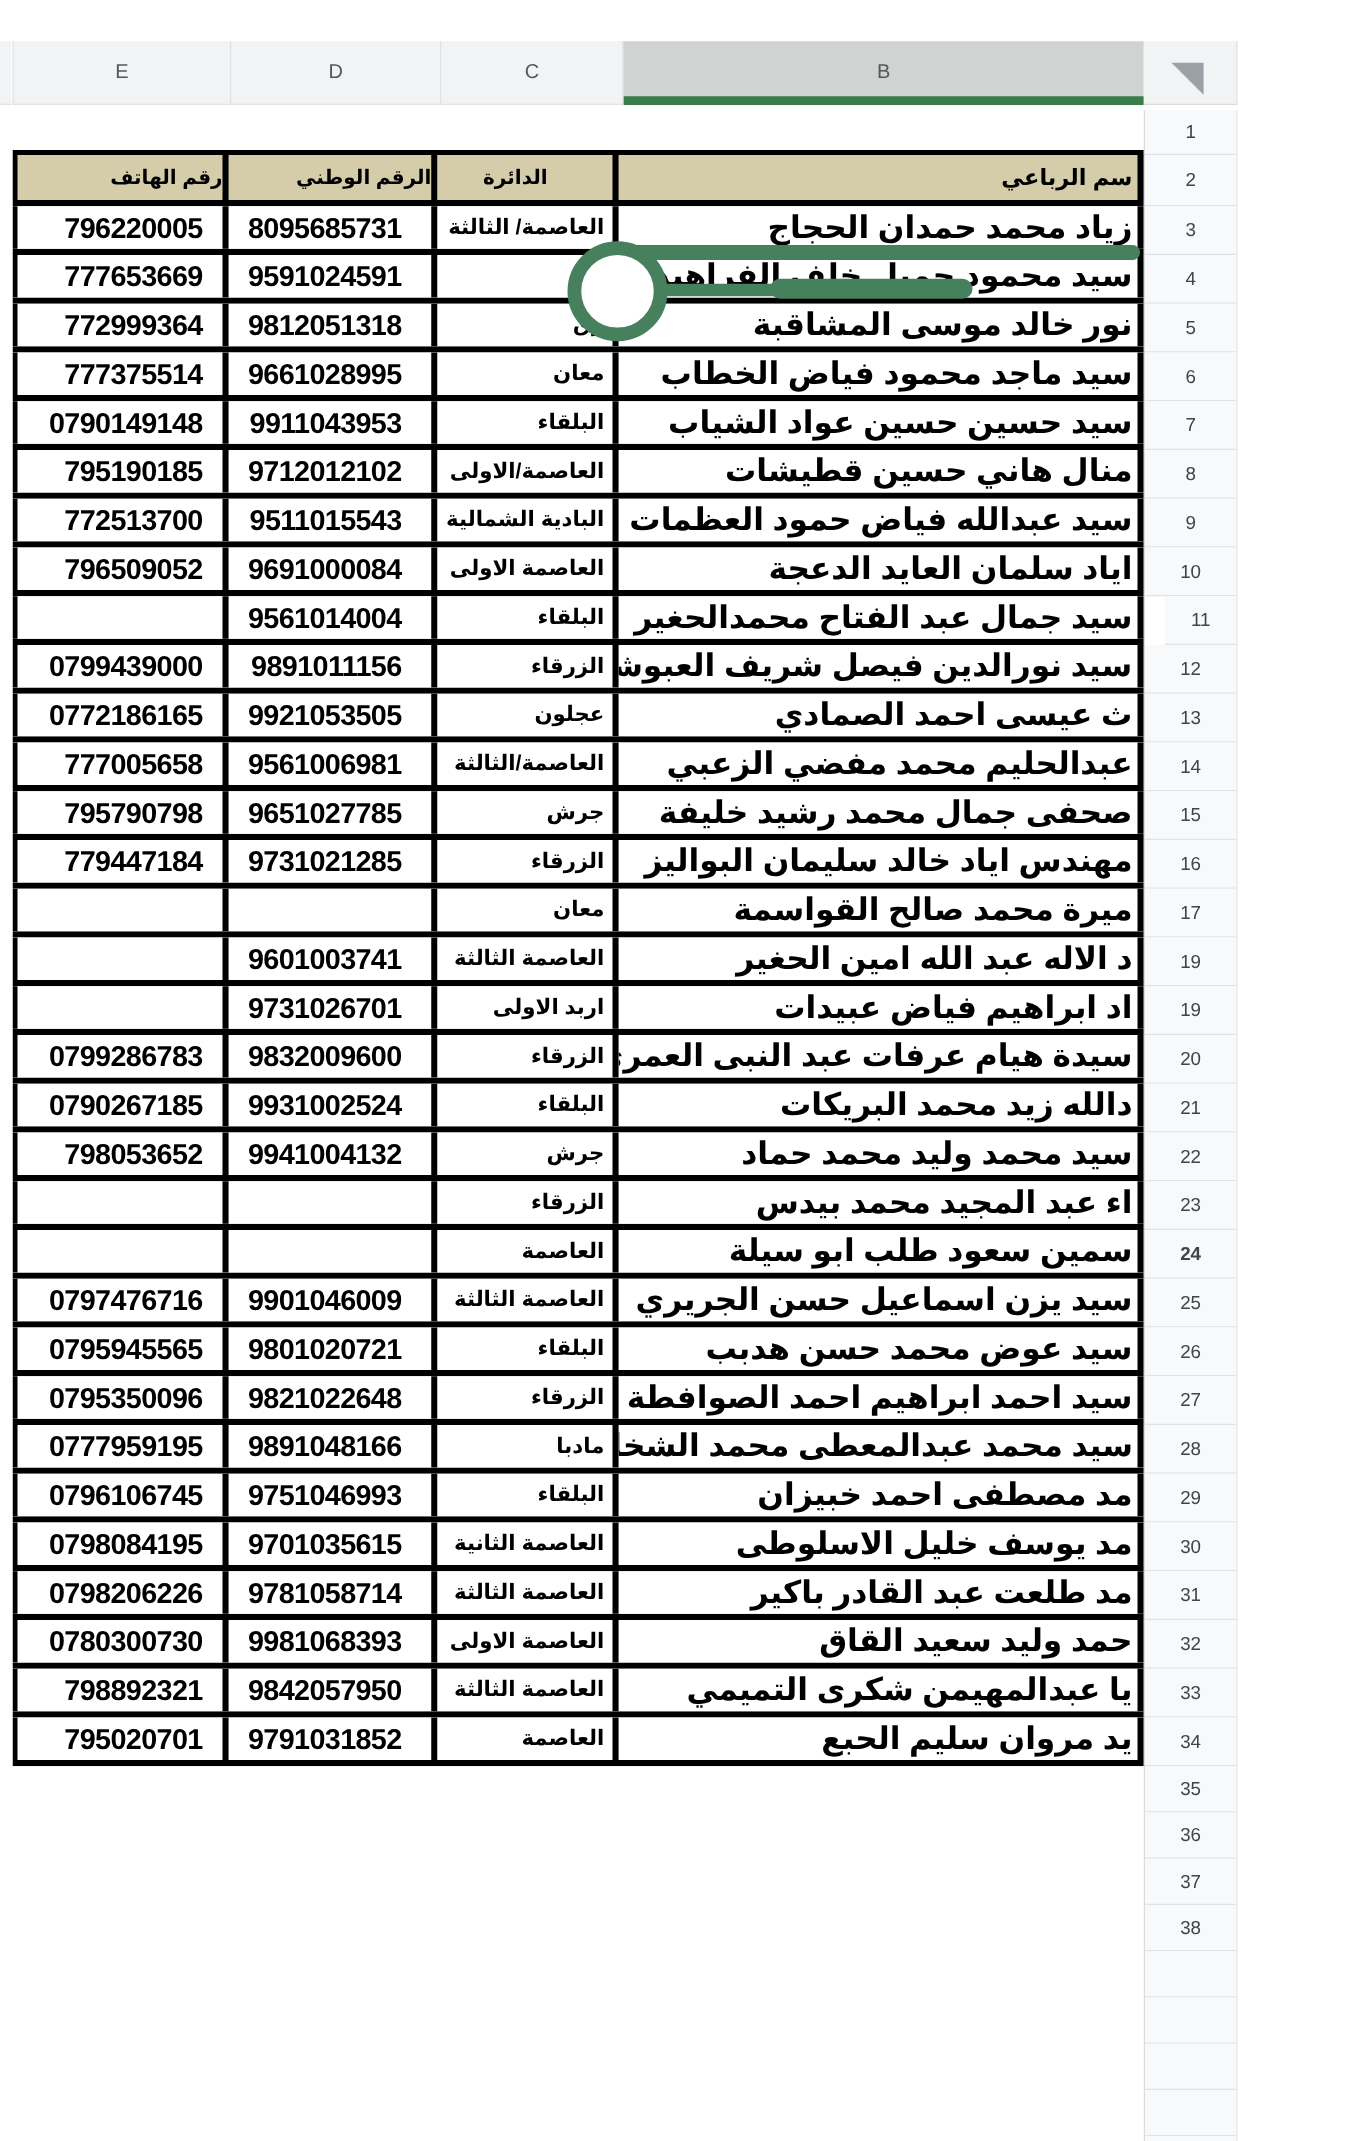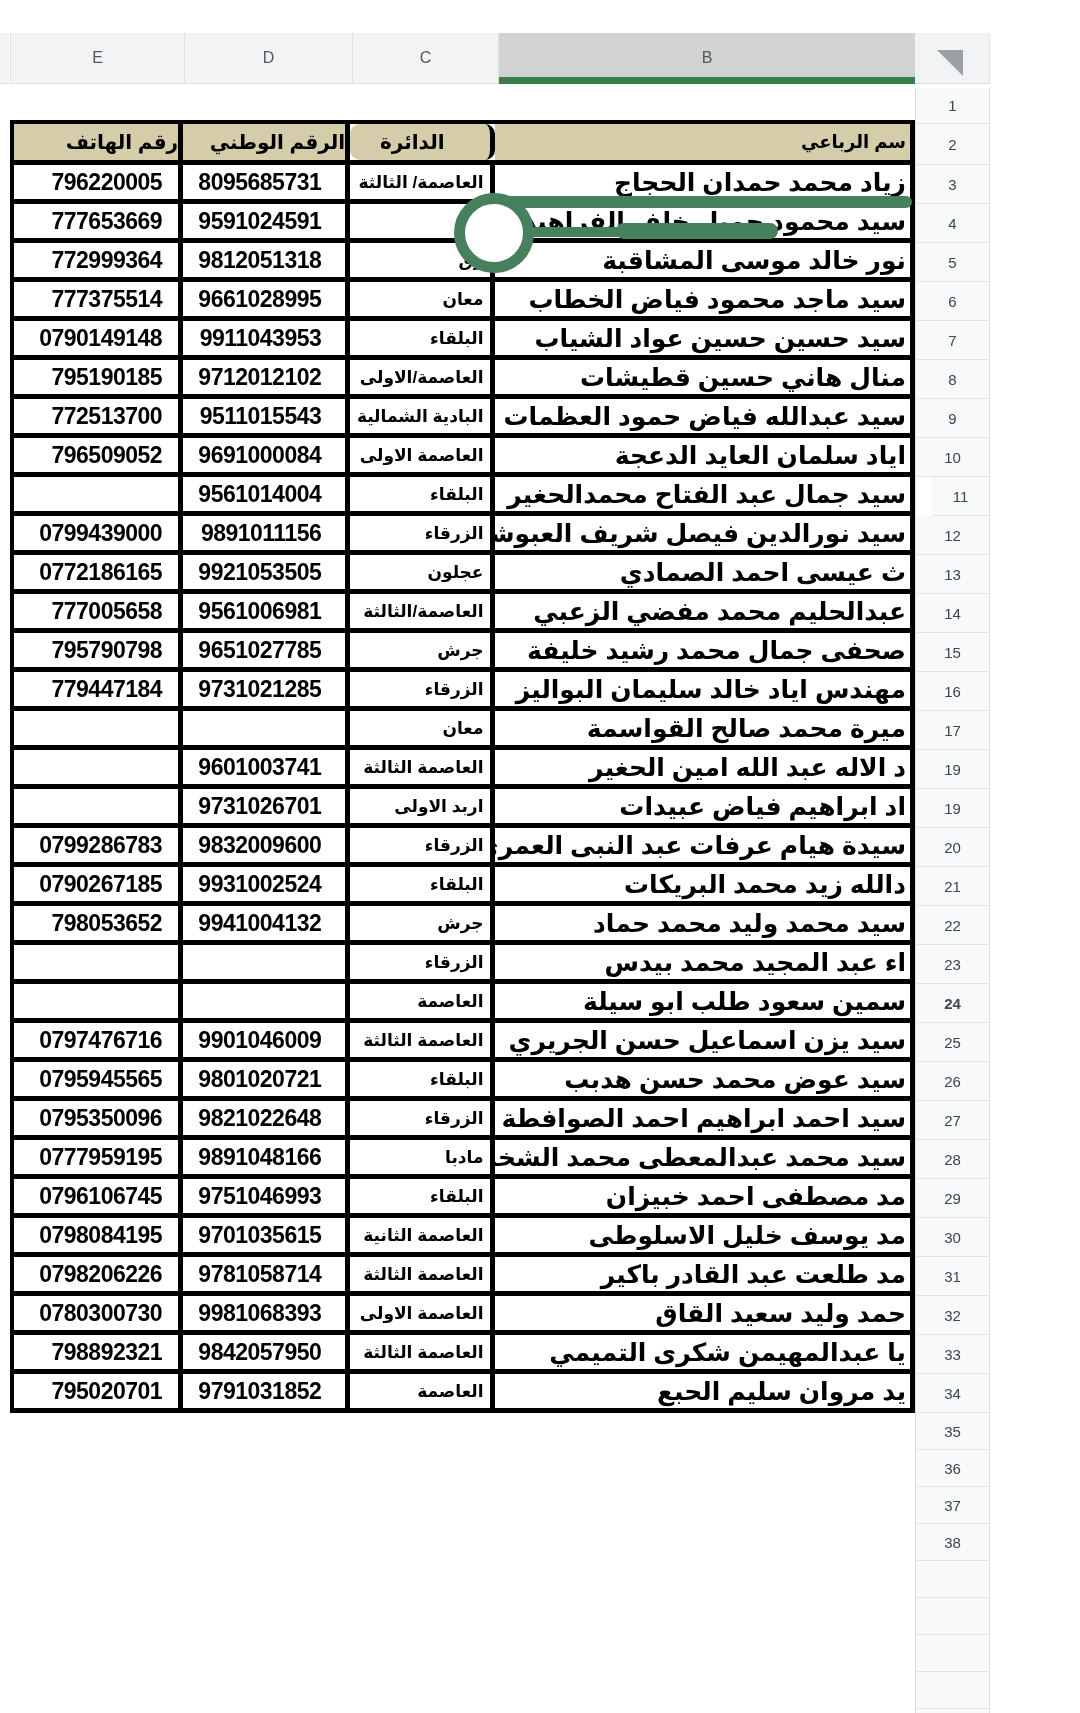--- a/index.html
+++ b/index.html
@@ -53,22 +53,22 @@
   .cB{width:422px;}
   .num{
     justify-content:flex-end;font-weight:bold;font-size:23px;color:#000;
     letter-spacing:-0.5px;
   }
   .cE.num{padding-right:16px;}
   .cD.num{padding-right:24px;}
   .ar{direction:rtl;font-weight:bold;color:#000;}
   .cC.ar{justify-content:flex-start;padding-right:7px;font-size:17px;}
   .cB.ar{justify-content:flex-start;padding-right:4px;font-size:25px;white-space:nowrap;}
-  .hdr-row .cell.ar{font-size:20px;}
-  .hdr-row .cC.ar{justify-content:center;padding-right:16px;border-radius:10px;}
+  .hdr-row .cell.ar{font-size:16px;}
+  .hdr-row .cC.ar{justify-content:center;padding-right:16px;}
   .hdr-row .cB.ar{font-size:18px;}
 
   
   .anno{position:absolute;z-index:6;}
   .anno-topbar{left:500px;top:196px;width:412px;height:12px;border-radius:6px;background:var(--anno,#46805c);}
   .anno-circle{
     left:454px;top:193px;width:80px;height:80px;border-radius:50%;
     border:11px solid var(--anno,#46805c);background:#ffffff;box-sizing:border-box;
   }
   .anno-connector{left:530px;top:227px;width:94px;height:10px;background:var(--anno,#46805c);}

